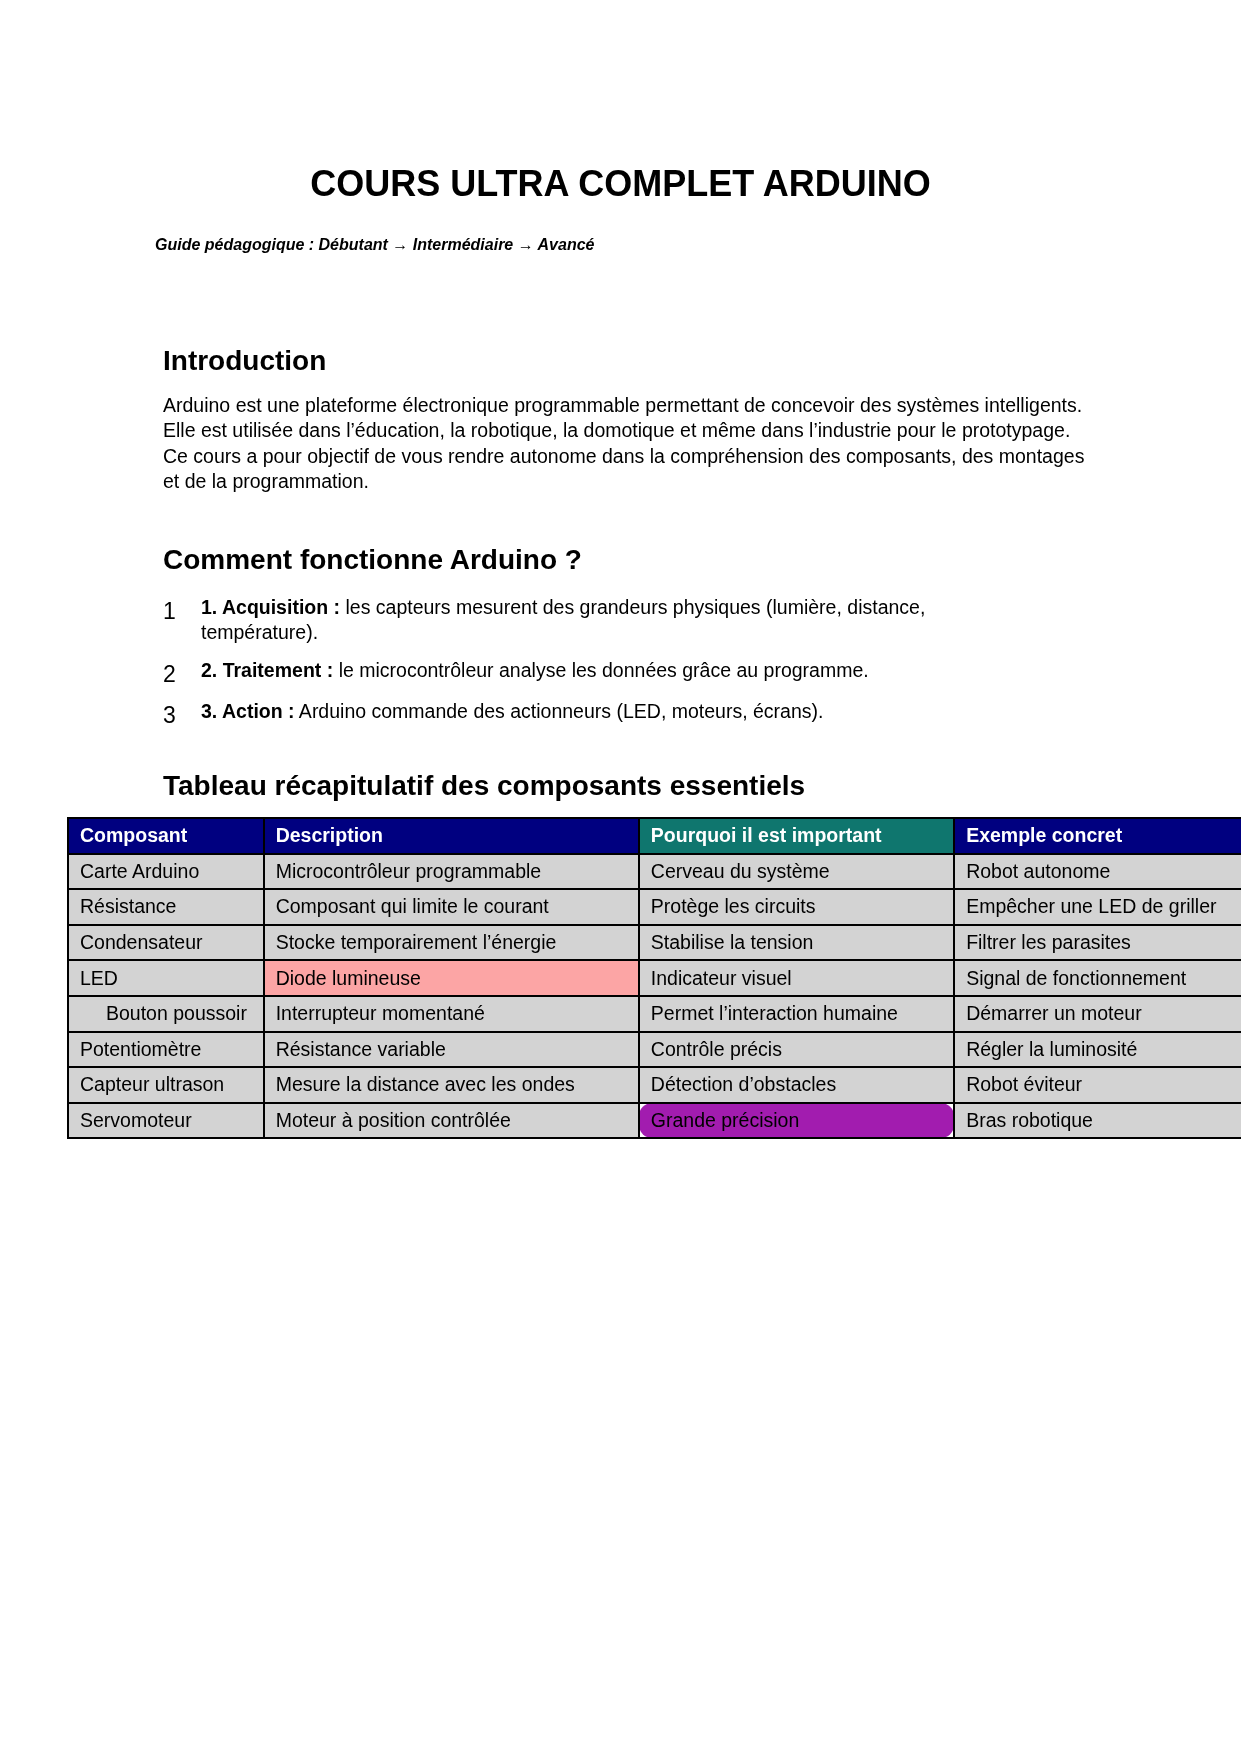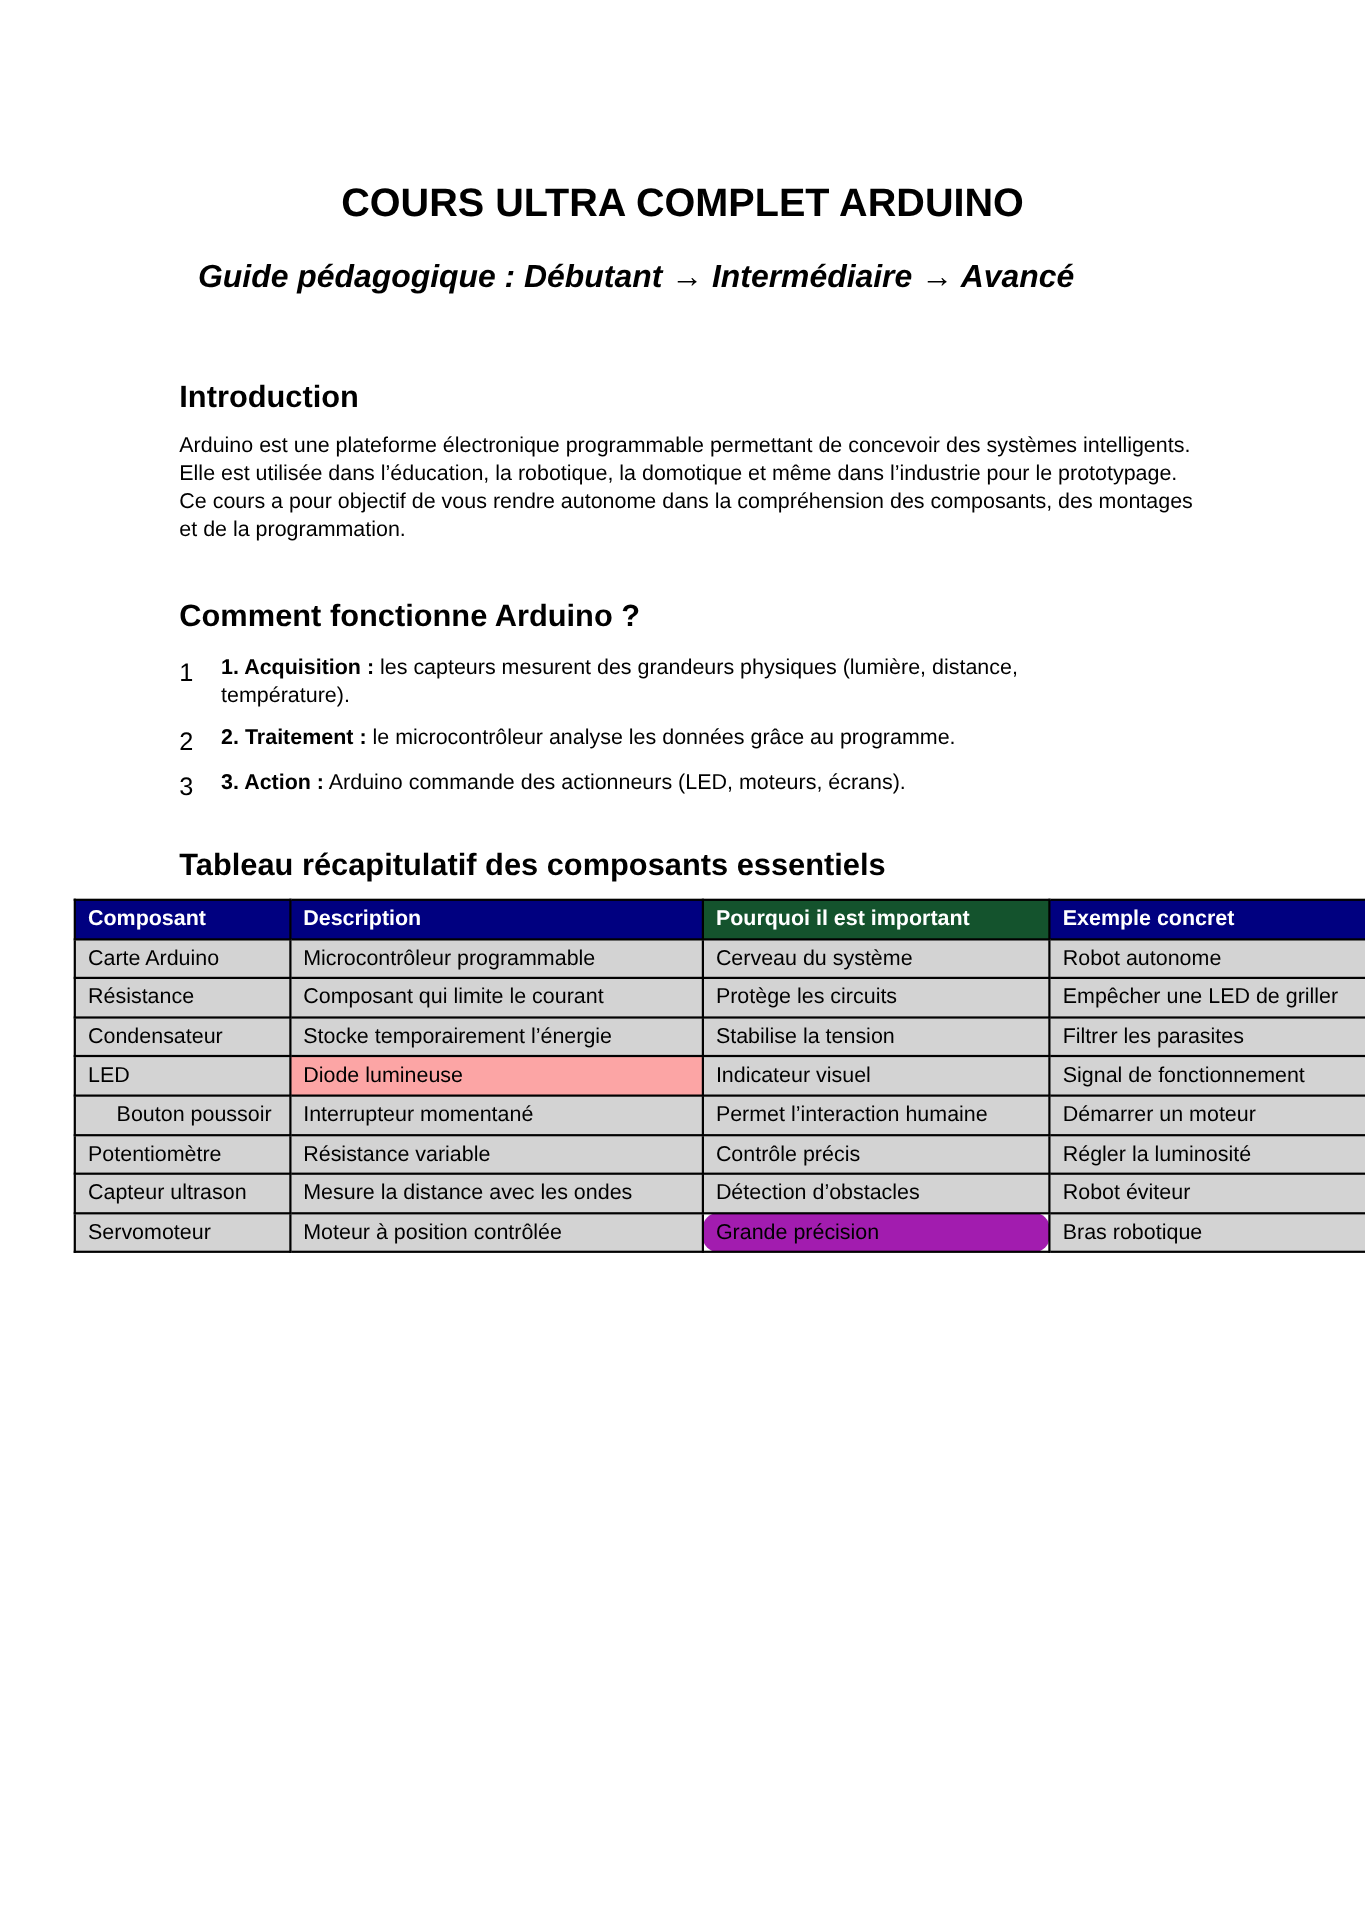--- a/index.html
+++ b/index.html
@@ -22,22 +22,22 @@
       width: 1241px;
       text-align: center;
       font-size: 36px;
       font-weight: bold;
       margin: 0;
       letter-spacing: 0px;
     }
     .subtitle {
       position: absolute;
       top: 236px;
-      left: 180px;
-      font-size: 29px;
+      left: 155px;
+      font-size: 16px;
       font-weight: bold;
       font-style: italic;
       margin: 0;
     }
     .section-heading {
       position: absolute;
       left: 163px;
       font-size: 28px;
       font-weight: bold;
       margin: 0;
@@ -138,21 +138,21 @@
   <colgroup>
       <col class="c1">
       <col class="c2">
       <col class="c3">
       <col class="c4">
     </colgroup>
   <thead>
     <tr>
       <th style="background: rgb(0, 0, 128);">Composant</th>
       <th style="background: rgb(0, 0, 128);">Description</th>
-      <th style="background: #14532d;">Pourquoi il est important</th>
+      <th style="background: #0f766e;">Pourquoi il est important</th>
       <th style="background: rgb(0, 0, 128);">Exemple concret</th>
     </tr>
   </thead>
   <tbody id="table-body">
       <tr>
         <td style="background: rgb(211, 211, 211);">Carte Arduino</td>
         <td style="background: rgb(211, 211, 211);">Microcontrôleur programmable</td>
         <td style="background: rgb(211, 211, 211);">Cerveau du système</td>
         <td style="background: rgb(211, 211, 211);">Robot autonome</td>
       </tr>

